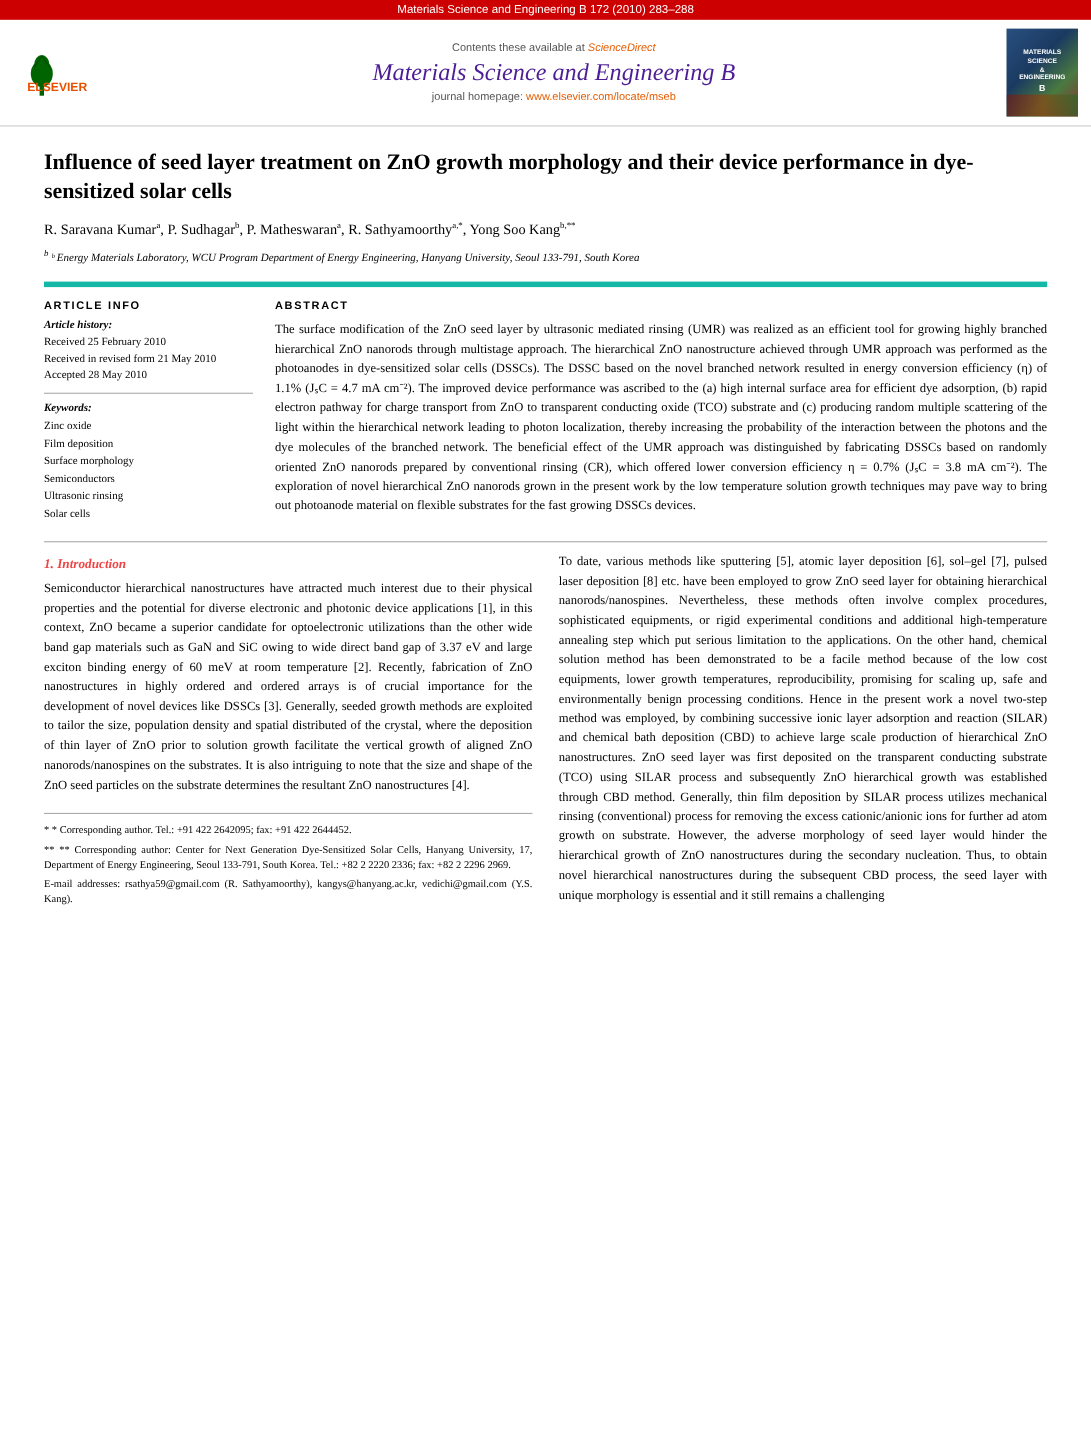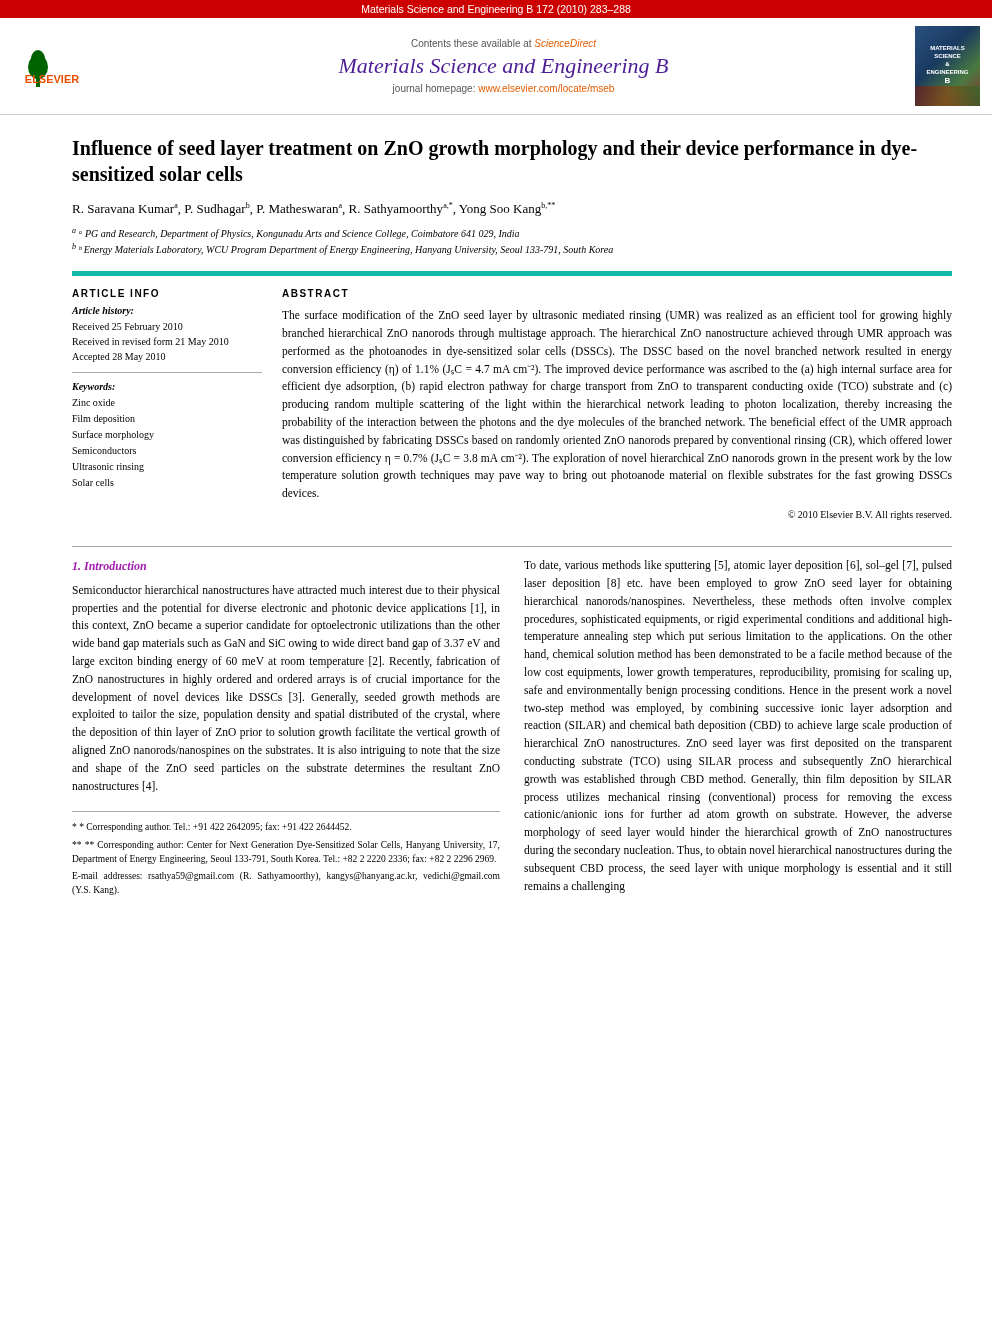--- a/index.html
+++ b/index.html
@@ -93,21 +93,20 @@
     .journal-cover-text {
       font-size: 6px;
       line-height: 1.3;
       color: #fff;
       text-align: center;
     }
 
     
     #main-content {
       padding: 20px 40px 20px 40px;
-      margin-left: 32px;
     }
 
     
     #article-title {
       font-size: 20px;
       font-weight: bold;
       line-height: 1.3;
       margin-bottom: 12px;
       color: #000;
     }
@@ -221,21 +220,21 @@
       font-size: 11.5px;
       line-height: 1.55;
       text-align: justify;
     }
 
     .section-heading {
       font-size: 12px;
       font-weight: bold;
       font-style: italic;
       margin-bottom: 6px;
-      color: #a21caf;
+      color: #ef4444;
     }
 
     .body-col p {
       margin-bottom: 8px;
       text-indent: 1.5em;
     }
 
     .body-col p:first-of-type {
       text-indent: 0;
     }
@@ -323,21 +322,20 @@
 
   <div id="authors">
     R. Saravana Kumar<sup>a</sup>,
     P. Sudhagar<sup>b</sup>,
     P. Matheswaran<sup>a</sup>,
     R. Sathyamoorthy<sup>a,*</sup>,
     Yong Soo Kang<sup>b,**</sup>
   </div>
 
   <div id="affiliations">
-    <div><sup>a</sup> <span>ᵃ PG and Research, Department of Physics, Kongunadu Arts and Science College, Coimbatore 641 029, India</span></div>
     <div><sup>b</sup> <span>ᵇ Energy Materials Laboratory, WCU Program Department of Energy Engineering, Hanyang University, Seoul 133-791, South Korea</span></div>
   </div>
 
   <div id="two-col">
 
     <div id="article-info">
       <h3>ARTICLE INFO</h3>
 
       <div class="info-section-title">Article history:</div>
       <div class="info-content">
@@ -355,21 +353,20 @@
         <div>Surface morphology</div>
         <div>Semiconductors</div>
         <div>Ultrasonic rinsing</div>
         <div>Solar cells</div>
       </div>
     </div>
 
     <div id="abstract-col">
       <h3>Abstract</h3>
       <div id="abstract-text">The surface modification of the ZnO seed layer by ultrasonic mediated rinsing (UMR) was realized as an efficient tool for growing highly branched hierarchical ZnO nanorods through multistage approach. The hierarchical ZnO nanostructure achieved through UMR approach was performed as the photoanodes in dye-sensitized solar cells (DSSCs). The DSSC based on the novel branched network resulted in energy conversion efficiency (η) of 1.1% (JₛC = 4.7 mA cm⁻²). The improved device performance was ascribed to the (a) high internal surface area for efficient dye adsorption, (b) rapid electron pathway for charge transport from ZnO to transparent conducting oxide (TCO) substrate and (c) producing random multiple scattering of the light within the hierarchical network leading to photon localization, thereby increasing the probability of the interaction between the photons and the dye molecules of the branched network. The beneficial effect of the UMR approach was distinguished by fabricating DSSCs based on randomly oriented ZnO nanorods prepared by conventional rinsing (CR), which offered lower conversion efficiency η = 0.7% (JₛC = 3.8 mA cm⁻²). The exploration of novel hierarchical ZnO nanorods grown in the present work by the low temperature solution growth techniques may pave way to bring out photoanode material on flexible substrates for the fast growing DSSCs devices.</div>
-      <div id="copyright-line">© 2010 Elsevier B.V. All rights reserved.</div>
     </div>
 
   </div>
 
   <hr class="section-divider">
 
   <div id="body-content">
 
     <div class="body-col">
       <div class="section-heading">1. Introduction</div>

